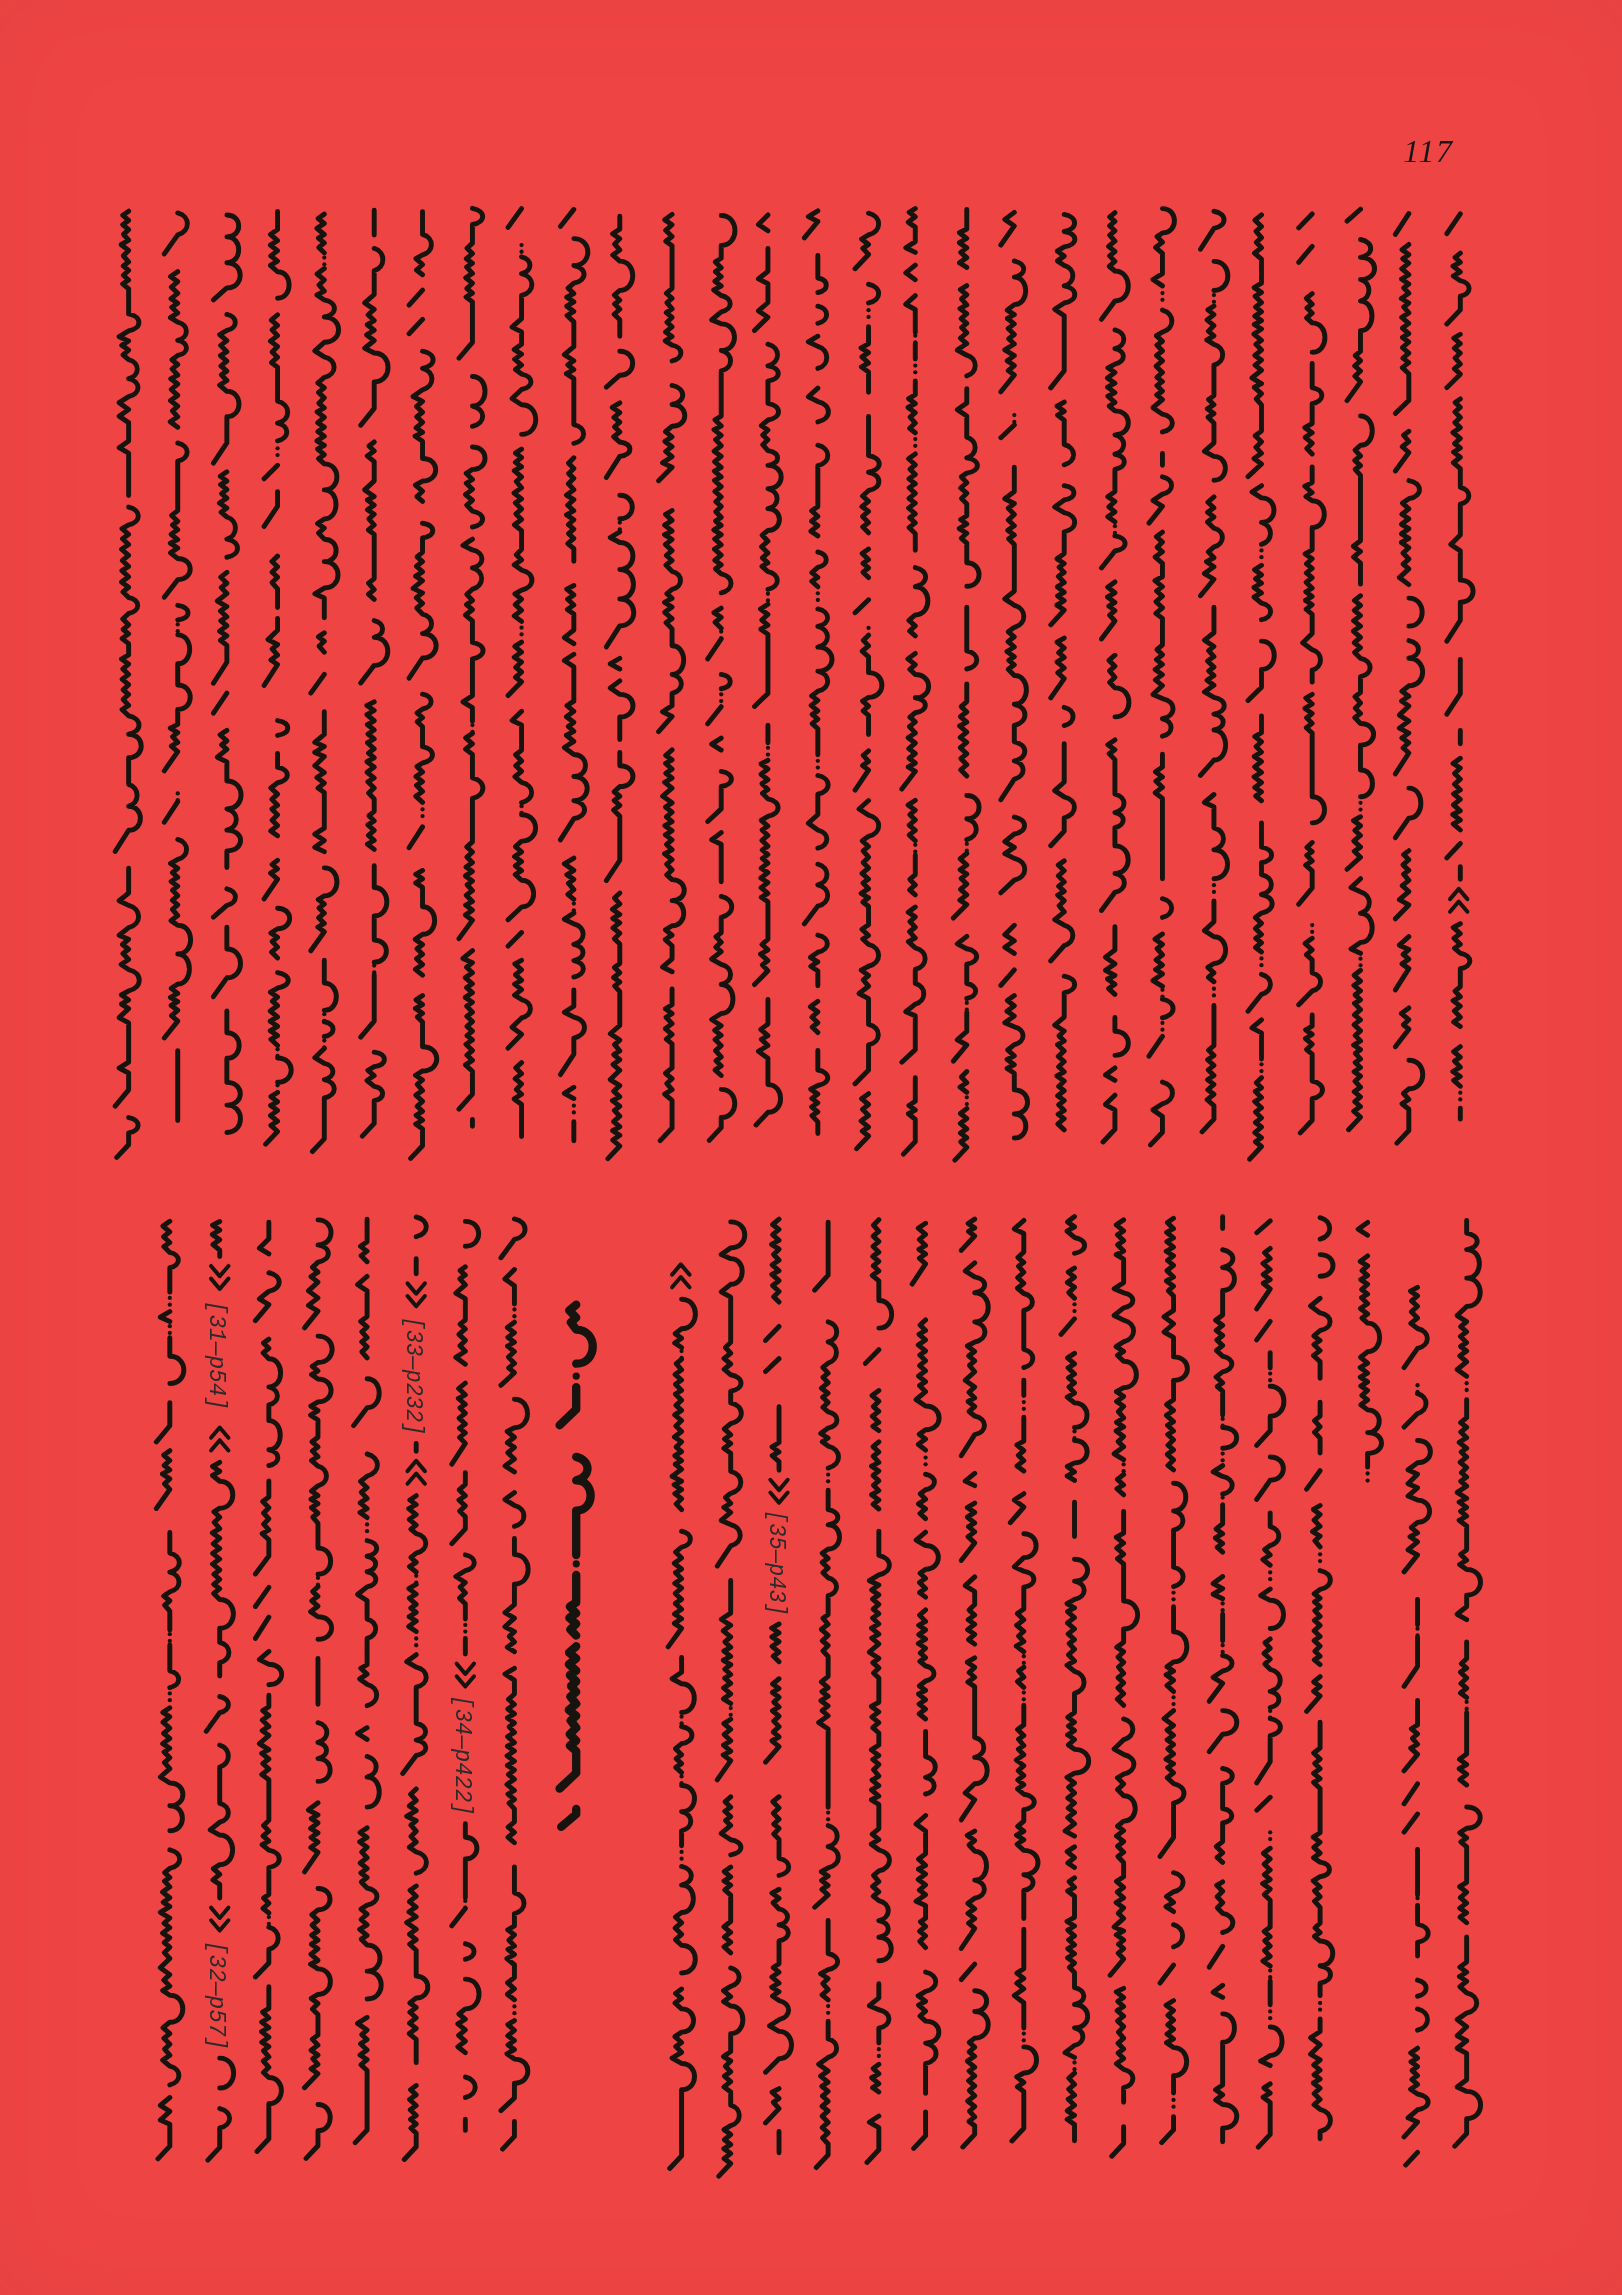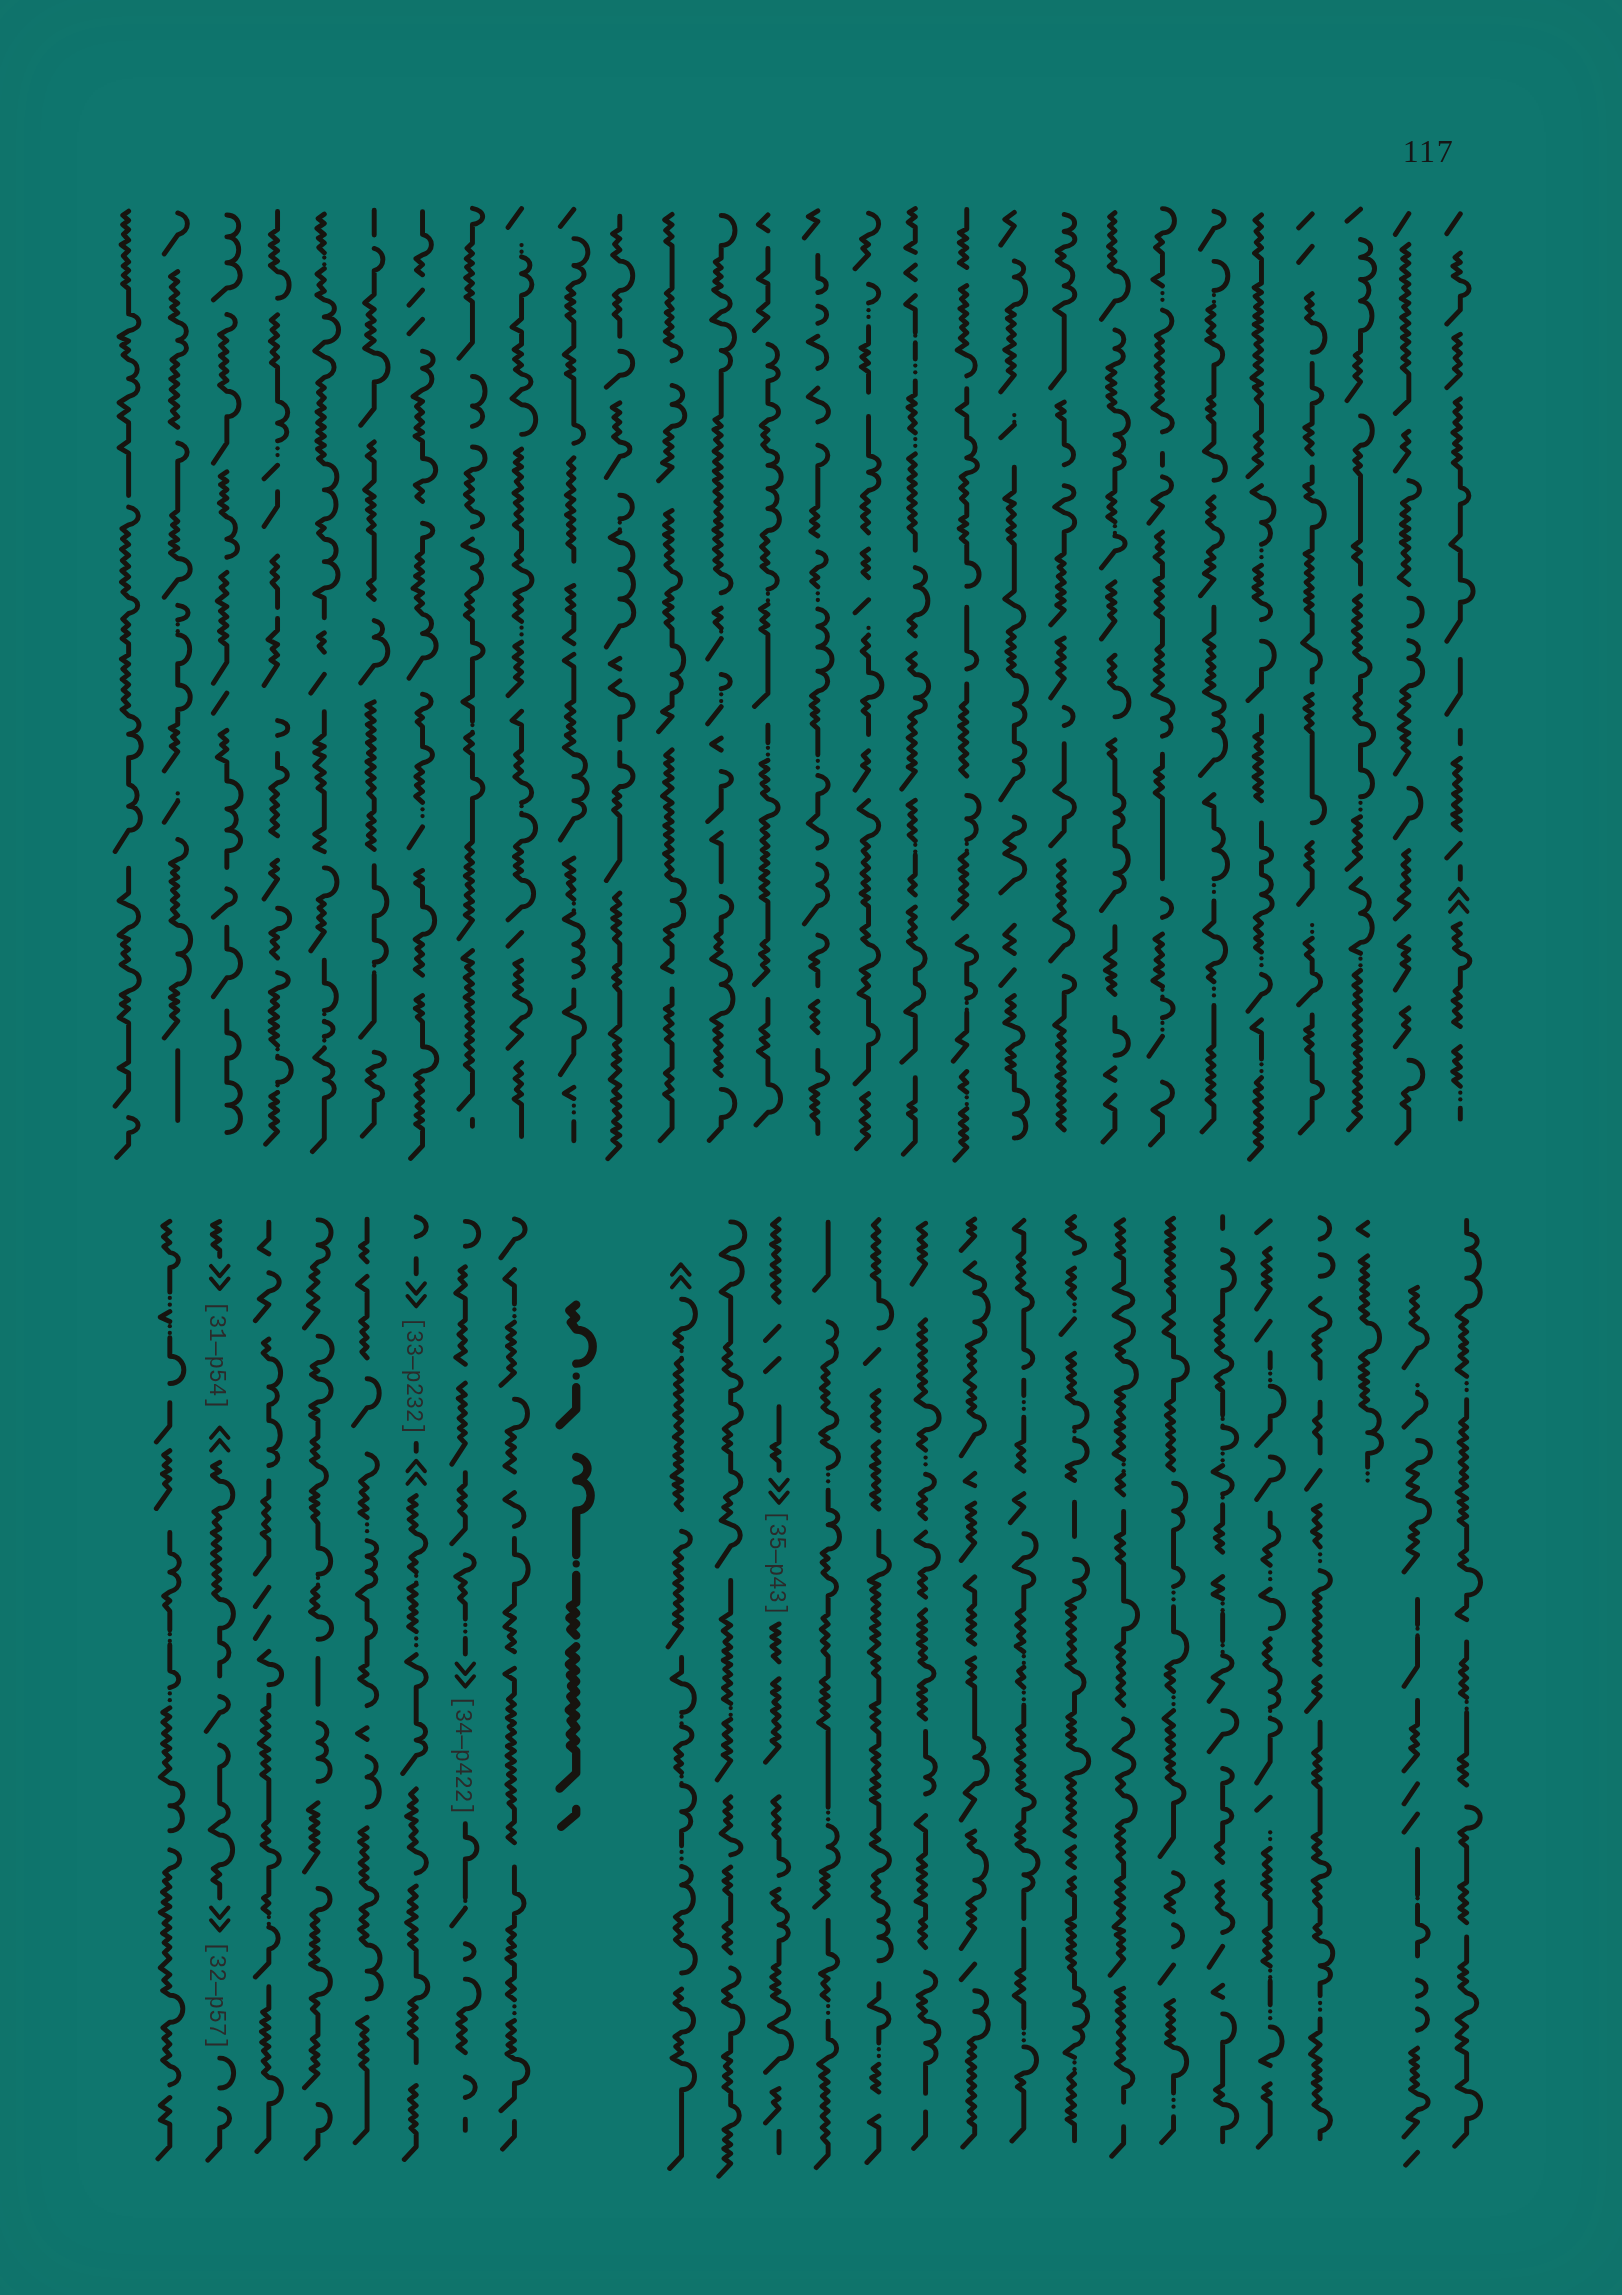--- a/index.html
+++ b/index.html
@@ -1,22 +1,23 @@
 <!DOCTYPE html>
 <html style="font-size:12.7px"><head>
 <meta charset="utf-8">
 <style>
   html,body{margin:0;padding:0;background:#fcfcfb;}
   .page{
     position:relative;
     width:1623px;height:2295px;
-    background:#0f766e;
+    background:#ef4444;
     overflow:hidden;
     box-shadow:inset 0 0 111px rgba(60,55,45,0.05);
     font-family:"Liberation Serif","DejaVu Serif",serif;
+    font-style:italic;
   }
   .page-number{
     position:absolute;
     left:1393px;top:133px;width:71px;
     text-align:center;
     font-size:32px;
     letter-spacing:1.6px;
     color:#161616;
     font-family:"Liberation Serif","DejaVu Serif",serif;
   }

